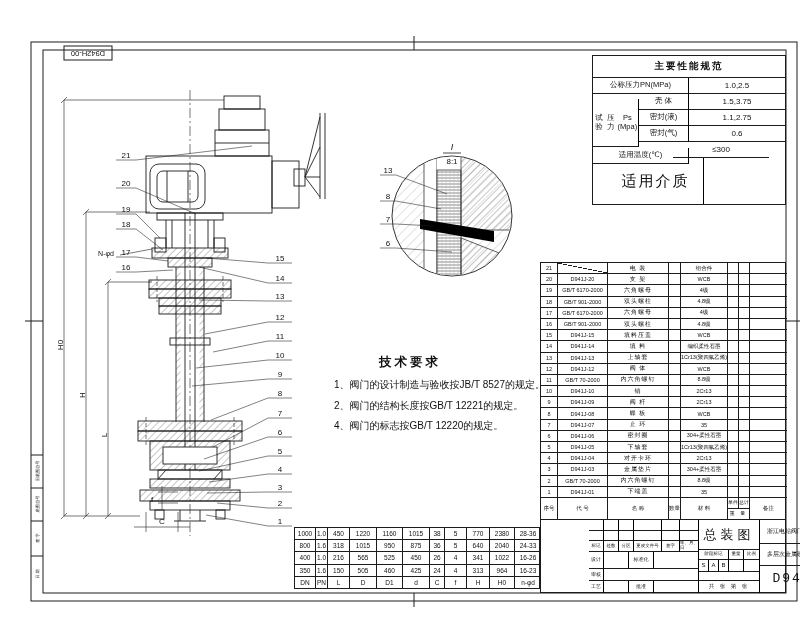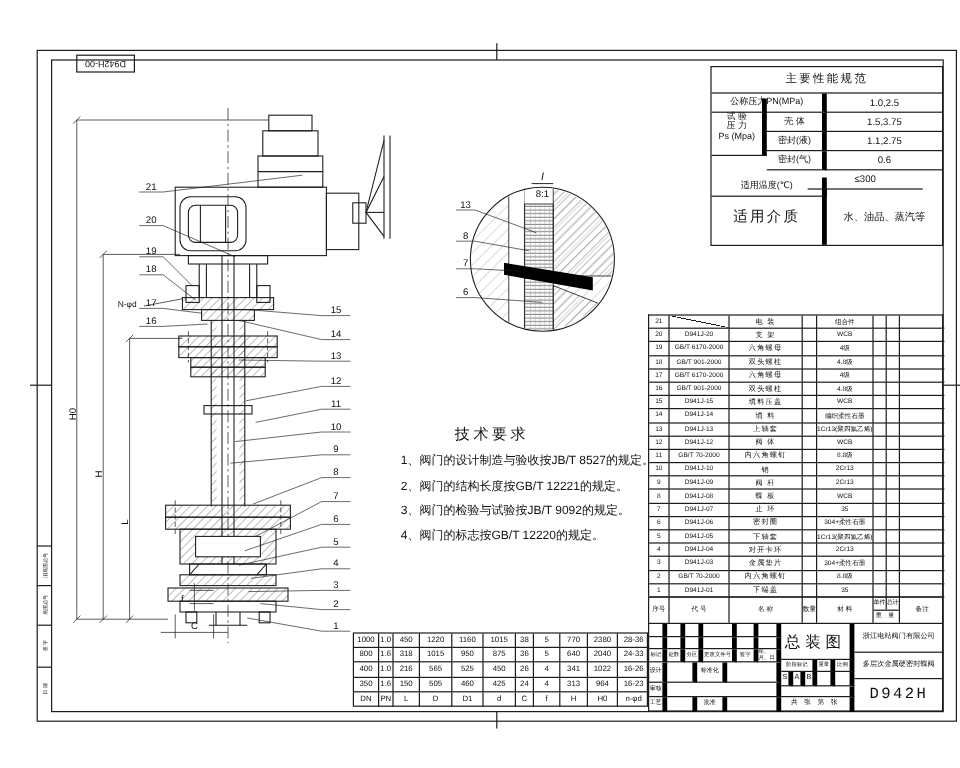--- a/index.html
+++ b/index.html
@@ -2,47 +2,47 @@
 <html><head>
 <meta charset="utf-8">
 <style>
   html,body{margin:0;padding:0;background:#fff;width:800px;height:640px;overflow:hidden;}
   *{box-sizing:border-box;font-family:"Liberation Sans","DejaVu Sans",sans-serif;color:#111;}
   .page{position:relative;width:800px;height:640px;background:#fff;}
   .abs{position:absolute;}
   svg text{font-family:"Liberation Sans","DejaVu Sans",sans-serif;fill:#111;}
   
   .cell{position:absolute;display:flex;align-items:center;justify-content:center;text-align:center;line-height:1.15;}
-  .bb{border-bottom:1px solid #1c1c1c;} .br{border-right:4px solid #000000;}
+  .bb{border-bottom:1px solid #1c1c1c;} .br{border-right:1px solid #000000;}
   .spec{border:1px solid #1c1c1c;}
-  .spec .t{font-size:9.5px;letter-spacing:2px;}
+  .spec .t{font-size:9.5px;letter-spacing:2px;font-weight:bold;}
   .spec .l{font-size:7.5px;} .spec .v{font-size:8px;}
   
-  .tr-title{font-size:12.5px;letter-spacing:3px;text-align:center;width:152px;margin-bottom:4px;}
+  .tr-title{font-size:12.5px;letter-spacing:3px;text-align:center;width:152px;margin-bottom:4px;font-weight:bold;}
   .tr-item{font-size:10px;line-height:20.5px;white-space:nowrap;}
   
   .bom{display:grid;grid-template-columns:17px 50px 61px 12px 47px 11px 11px 37px;grid-auto-rows:11.19px;border:1px solid #1c1c1c;border-bottom:none;}
   .bc{border-right:1px solid #1c1c1c;border-bottom:1px solid #1c1c1c;font-size:5.5px;display:flex;align-items:center;justify-content:center;overflow:hidden;white-space:nowrap;}
   .bc:nth-child(8n){border-right:none;}
   .bc.nm{font-size:6px;letter-spacing:1px;}
   .diag{background:linear-gradient(to right top,transparent 48%,#1c1c1c 48%,#1c1c1c 52%,transparent 52%);}
   .bomh{display:grid;grid-template-columns:17px 50px 61px 12px 47px 22px 37px;border:1px solid #1c1c1c;}
   .bh{border-right:1px solid #1c1c1c;font-size:5.5px;display:flex;align-items:center;justify-content:center;text-align:center;line-height:1.05;}
   .bh:last-child{border-right:none;}
   .wsplit{display:flex;flex-direction:column;width:100%;height:100%;}
   .wtop{display:flex;flex:1;border-bottom:1px solid #1c1c1c;}
   .wtop span{flex:1;font-size:5px;display:flex;align-items:center;justify-content:center;}
   .wtop span:first-child{border-right:1px solid #1c1c1c;}
   .wbot{flex:1;font-size:5px;display:flex;align-items:center;justify-content:center;letter-spacing:2px;}
   
   .dimt{display:grid;grid-template-columns:21px 12px 22px 27px 26px 27px 15px 22px 23px 25px 26px;grid-auto-rows:12.2px;border:1px solid #1c1c1c;}
   .dc{border-right:1px solid #1c1c1c;border-bottom:1px solid #1c1c1c;font-size:6.5px;display:flex;align-items:center;justify-content:center;overflow:hidden;}
   .dc:nth-child(11n){border-right:none;}
   .dc.lastrow{border-bottom:none;}
-  .tc{position:absolute;display:flex;align-items:center;justify-content:center;font-size:4.5px;line-height:1.05;overflow:hidden;}
+  .tc{position:absolute;display:flex;align-items:center;justify-content:center;font-size:4.5px;line-height:1.05;overflow:hidden;margin-left:48px;}
   .big{font-size:13px;letter-spacing:4px;}
   .dno{font-size:13px;letter-spacing:2px;font-family:Liberation Mono, monospace;}
   .comp{font-size:6px;} .prod{font-size:6px;}
 </style>
 </head>
 <body>
 
 <div class="page">
 
   <svg class="abs" style="left:0;top:0" width="800" height="640" viewBox="0 0 800 640">
@@ -283,42 +283,40 @@
       <text x="388" y="199" font-size="8" text-anchor="middle">8</text>
       <text x="388" y="222" font-size="8" text-anchor="middle">7</text>
       <text x="388" y="246" font-size="8" text-anchor="middle">6</text>
     </g>
   </svg>
 
   <div class="abs spec" style="left:592px;top:55px;width:194px;height:150px">
     <div class="cell t bb" style="left:0;top:0;width:192px;height:22px">主要性能规范</div>
     <div class="cell l br bb" style="left:0;top:22px;width:96px;height:16px">公称压力PN(MPa)</div>
     <div class="cell v bb" style="left:96px;top:22px;width:96px;height:16px">1.0,2.5</div>
-    <div class="cell l br bb" style="left:0;top:26px;width:46px;height:48px;flex-direction:column">
+    <div class="cell l br bb" style="left:0;top:43px;width:46px;height:48px;">
       <span>试 验</span>
       <span>压 力</span>
       <span>Ps (Mpa)</span>
     </div>
     <div class="cell l br bb" style="left:46px;top:38px;width:50px;height:16px">壳 体</div>
     <div class="cell v bb" style="left:96px;top:38px;width:96px;height:16px">1.5,3.75</div>
     <div class="cell l br bb" style="left:46px;top:54px;width:50px;height:16px">密封(液)</div>
     <div class="cell v bb" style="left:96px;top:54px;width:96px;height:16px">1.1,2.75</div>
     <div class="cell l br bb" style="left:46px;top:70px;width:50px;height:16px">密封(气)</div>
     <div class="cell v bb" style="left:96px;top:70px;width:96px;height:16px">0.6</div>
     <div class="cell l br bb" style="left:0;top:92px;width:96px;height:16px">适用温度(℃)</div>
     <div class="cell v bb" style="left:80px;top:86px;width:96px;height:16px">≤300</div>
-    <div class="cell l br" style="left:0;top:102px;width:96px;height:46px;font-size:12px;letter-spacing:2px">适用介质</div>
-    <div class="cell v" style="left:96px;top:102px;width:96px;height:46px;font-size:8.5px">水、油品、蒸汽等</div>
+    <div class="cell l br" style="left:15px;top:102px;width:96px;height:46px;font-size:15px;letter-spacing:2px">适用介质</div>
   </div>
 
   <div class="abs" style="left:334px;top:354px;width:240px">
     <div class="tr-title">技术要求</div>
     <div class="tr-item">1、阀门的设计制造与验收按JB/T 8527的规定。</div>
     <div class="tr-item">2、阀门的结构长度按GB/T 12221的规定。</div>
-    <div class="tr-item">3、阀门的检验与试验按JB/T 9092的规定。</div>
     <div class="tr-item">4、阀门的标志按GB/T 12220的规定。</div>
   </div>
 
   <div class="abs bom" style="left:540px;top:262px;width:246px;height:235px">
     <div class="bc">21</div>
       <div class="bc diag"></div>
       <div class="bc nm">电 装</div>
       <div class="bc"></div>
       <div class="bc">组合件</div>
       <div class="bc"></div>

